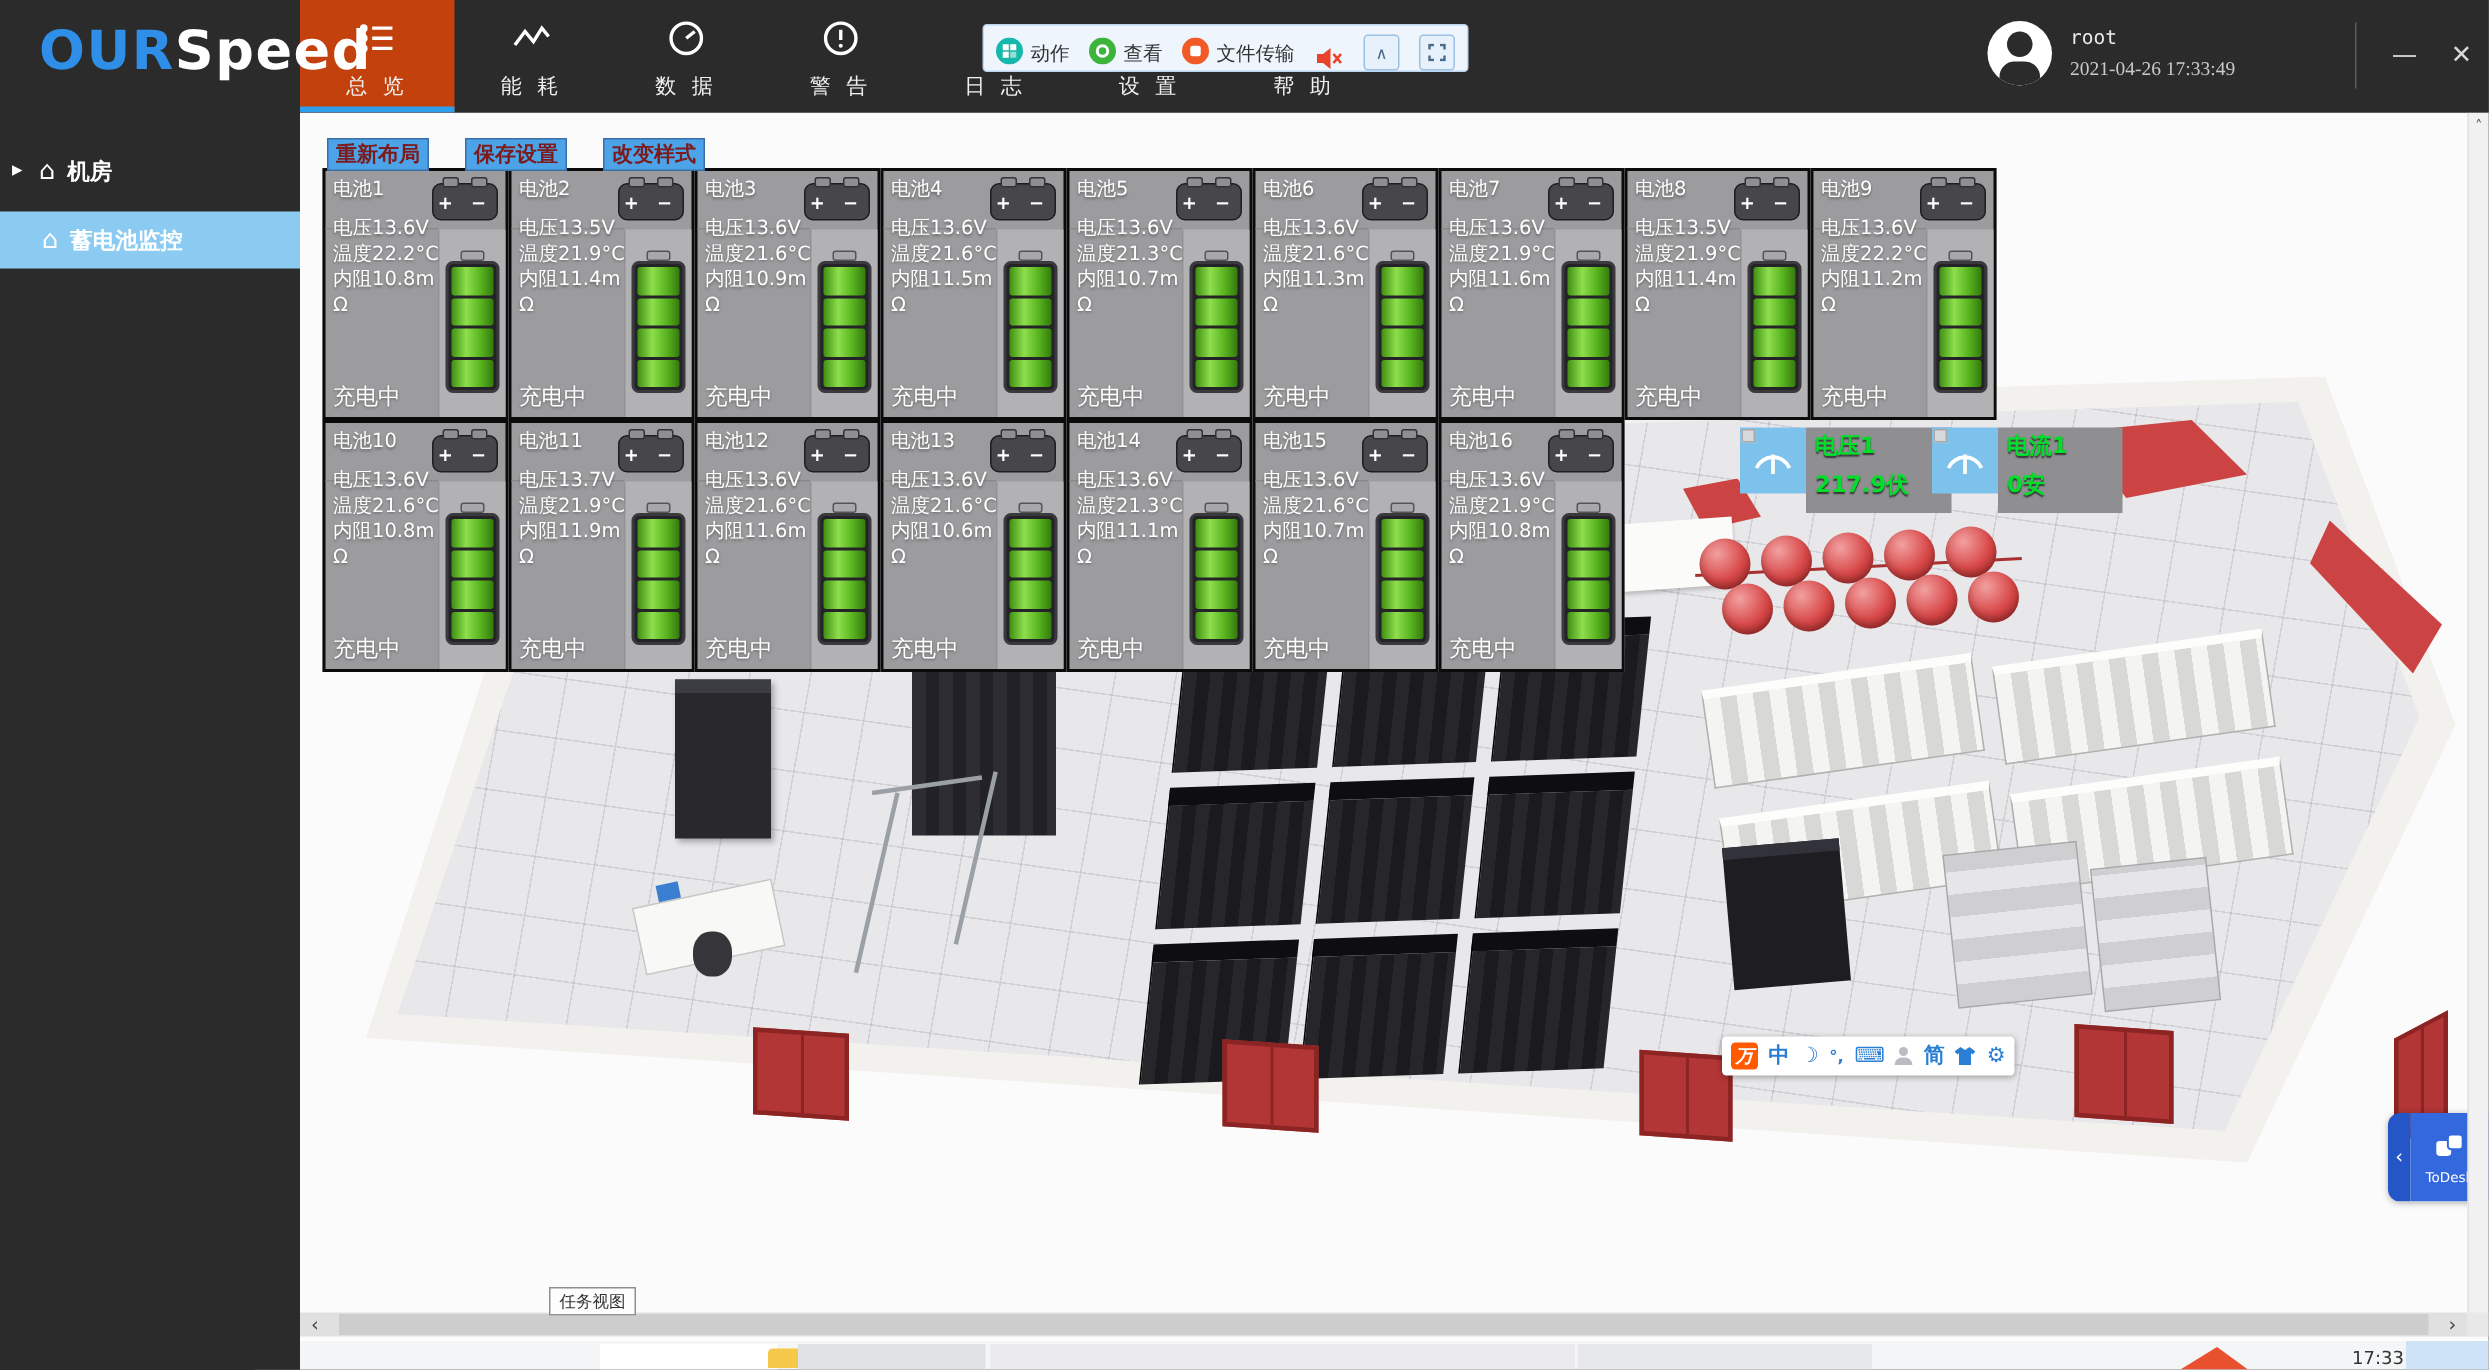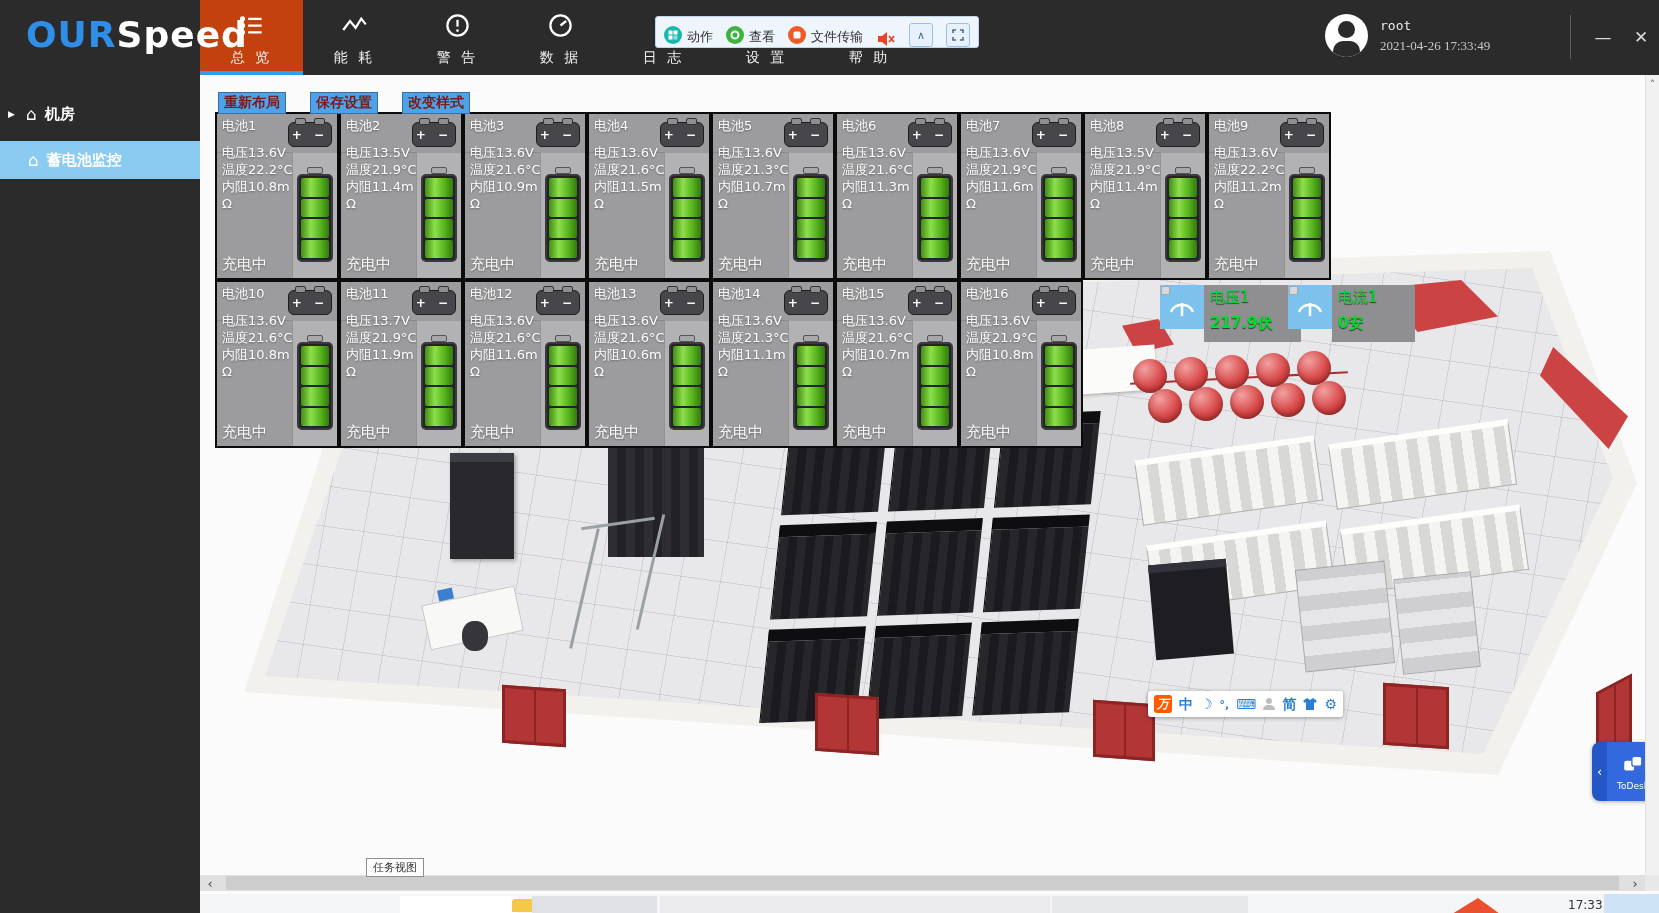--- a/index.html
+++ b/index.html
@@ -108,21 +108,21 @@
   .batt-body{width:36px;height:88px;background:#242428;border:2px solid #3a3a3e;border-radius:5px;padding:2px;display:flex;flex-direction:column;gap:2px}
   .batt-body i{flex:1;border-radius:2px;background:linear-gradient(90deg,#3f8f12,#8ede4d 35%,var(--battery-green,#57b31e) 70%,#357a0e)}
   .card-info{position:absolute;top:30px;left:5px;width:72px;font-size:13px;line-height:17px;color:#fff;
     text-shadow:0 1px 2px rgba(0,0,0,.35);word-break:break-all}
   .card-status{position:absolute;left:5px;bottom:4px;font-size:15px;color:#fff;text-shadow:0 1px 2px rgba(0,0,0,.4)}
   
   .meter{position:absolute;top:210px;display:flex;align-items:flex-start;z-index:9}
   .meter-icon{width:44px;height:44px;background:#7cc2ec;position:relative;flex:none;display:flex;align-items:center;justify-content:center}
   .meter-icon .handle{position:absolute;left:1px;top:1px;width:9px;height:9px;background:#d7dadd;border:1px solid #a8a8a8}
   .meter-panel{height:57px;background:#8f8f91;padding:3px 4px 0 6px}
-  .meter-name{font-size:15px;font-weight:normal;color:var(--meter-text,#00e02a);text-shadow:0 1px 1px #333;white-space:nowrap}
+  .meter-name{font-size:15px;font-weight:bold;color:var(--meter-text,#00e02a);text-shadow:0 1px 1px #333;white-space:nowrap}
   .meter-value{font-size:15px;font-weight:bold;color:var(--meter-text,#00e02a);text-shadow:0 1px 1px #333;margin-top:7px;white-space:nowrap}
   
   .ime-bar{position:absolute;left:948px;top:616px;height:26px;background:#fff;border-radius:3px;box-shadow:0 1px 4px rgba(0,0,0,.35);
     display:flex;align-items:center;gap:7px;padding:0 6px;z-index:20}
   .ime-item{font-size:14px;font-weight:bold;color:#2a7fd4;line-height:1;cursor:pointer;display:flex;align-items:center}
   .ime-logo-icon{width:18px;height:18px;background:#ff5a00;color:#fff;border-radius:3px;align-items:center;justify-content:center;font-size:12px;font-style:italic;display:flex}
   .tone-icon{font-size:11px}
   .ime-person{position:relative;width:12px;height:12px;display:inline-block}
   .ime-person i{position:absolute;left:3px;top:0;width:6px;height:6px;border-radius:50%;background:#b9bdc2}
   .ime-person b{position:absolute;left:0;top:7px;width:12px;height:5px;border-radius:5px 5px 0 0;background:#b9bdc2}
@@ -186,31 +186,31 @@
       </div>
       <div class="tab">
         <div class="tab-icon"><svg viewBox="0 0 24 24" width="27" height="27">
             <path d="M2 16 L8 8 L13 14 L18 6 L22 11" fill="none" stroke="#fff" stroke-width="2"></path>
           </svg></div>
         <div class="tab-label">能 耗</div>
       </div>
       <div class="tab">
         <div class="tab-icon"><svg viewBox="0 0 24 24" width="27" height="27">
             <circle cx="12" cy="12" r="9" fill="none" stroke="#fff" stroke-width="2"></circle>
+            <path d="M12 12 L17 8" stroke="#fff" stroke-width="2"></path>
+          </svg></div>
+        <div class="tab-label">数 据</div>
+      </div>
+      <div class="tab">
+        <div class="tab-icon"><svg viewBox="0 0 24 24" width="27" height="27">
+            <circle cx="12" cy="12" r="9" fill="none" stroke="#fff" stroke-width="2"></circle>
             <path d="M12 7v6" stroke="#fff" stroke-width="2"></path>
             <circle cx="12" cy="16.5" r="1.2" fill="#fff"></circle>
           </svg></div>
         <div class="tab-label">警 告</div>
-      </div>
-      <div class="tab">
-        <div class="tab-icon"><svg viewBox="0 0 24 24" width="27" height="27">
-            <circle cx="12" cy="12" r="9" fill="none" stroke="#fff" stroke-width="2"></circle>
-            <path d="M12 12 L17 8" stroke="#fff" stroke-width="2"></path>
-          </svg></div>
-        <div class="tab-label">数 据</div>
       </div>
       <div class="tab">
         <div class="tab-label">日 志</div>
       </div>
       <div class="tab">
         <div class="tab-label">设 置</div>
       </div>
       <div class="tab">
         <div class="tab-label">帮 助</div>
       </div>

